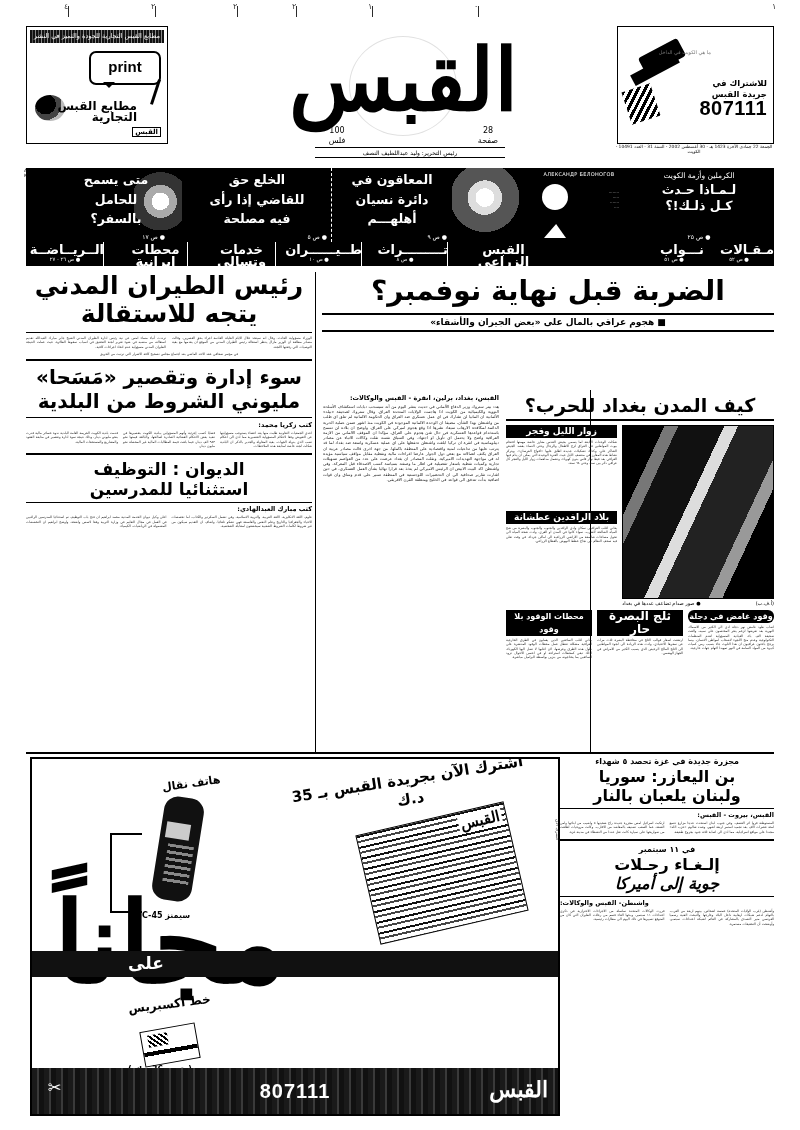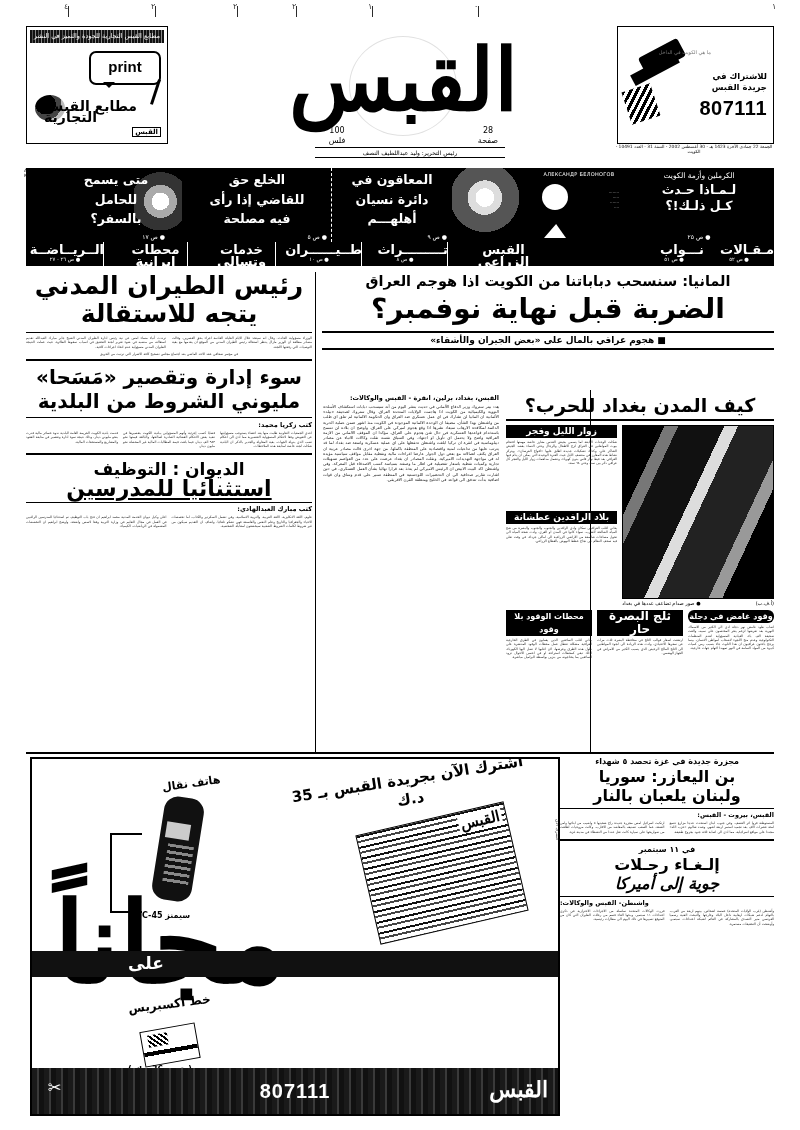--- a/index.html
+++ b/index.html
@@ -37,38 +37,38 @@
   .printad-strip{height:13px;margin:3px 3px 0 3px;background:
      repeating-linear-gradient(90deg,#111 0 2px,#555 2px 3px,#111 3px 5px,#888 5px 6px);
      color:#fff;font-size:6.5px;line-height:13px;text-align:center;letter-spacing:0.5px;}
   .bubble{position:absolute;right:6px;top:24px;width:68px;height:30px;border:2px solid #000;
           border-radius:7px;font-size:15px;font-weight:bold;line-height:28px;text-align:center;
           font-family:"Liberation Sans",sans-serif;}
   .bubble:after{content:"";position:absolute;left:12px;bottom:-11px;width:0;height:0;
           border:6px solid transparent;border-top-color:#000;}
   .splat{position:absolute;left:8px;bottom:22px;width:30px;height:26px;border-radius:50%;
           background:radial-gradient(circle at 35% 35%,#000 0 40%,#444 40% 62%,#bbb 62% 100%);}
-  .printad-ar{position:absolute;right:30px;bottom:20px;font-size:14px;font-weight:bold;
-          line-height:11px;text-align:left;}
+  .printad-ar{position:absolute;right:30px;bottom:20px;font-size:12px;font-weight:bold;
+          line-height:11px;text-align:right;}
   .printad-logo{position:absolute;right:6px;bottom:6px;font-size:7px;font-weight:bold;
           border:1px solid #000;padding:0 2px;}
   .printad-pen{position:absolute;right:10px;top:52px;width:3px;height:26px;background:#000;
           transform:rotate(18deg);}
   .printad-foot{position:absolute;left:-2px;bottom:-12px;width:150px;font-size:4.6px;
           letter-spacing:0.2px;color:#222;direction:ltr;text-align:left;}
 
   .phone-art{position:absolute;left:8px;top:16px;width:74px;height:86px;}
   .phone-body{position:absolute;left:14px;top:4px;width:44px;height:20px;background:#000;
           transform:rotate(-28deg);border-radius:3px;}
   .phone-handle{position:absolute;left:4px;top:20px;width:50px;height:12px;background:#000;
           transform:rotate(-28deg);}
   .phone-cord{position:absolute;left:0px;top:44px;width:30px;height:34px;
           background:repeating-linear-gradient(135deg,#000 0 3px,#fff 3px 6px);
           transform:rotate(-18deg);}
-  .sub-ar{position:absolute;right:6px;top:44px;text-align:right;font-size:8.5px;
+  .sub-ar{position:absolute;right:6px;top:51px;text-align:right;font-size:8.5px;
           font-weight:bold;line-height:11px;}
   .sub-num{position:absolute;right:6px;top:70px;font-size:20px;font-weight:bold;
           letter-spacing:0.5px;font-family:"Liberation Sans",sans-serif;}
   .sub-ghost{position:absolute;right:62px;top:22px;font-size:5px;color:#777;line-height:7px;
           text-align:right;}
   .sub-foot{position:absolute;left:-4px;bottom:-13px;width:162px;font-size:4.4px;
           text-align:center;color:#111;border-bottom:1px solid #000;padding-bottom:1px;}
 
   
   #logo{position:absolute;left:205px;top:0px;width:345px;height:120px;}
@@ -348,32 +348,31 @@
       <div style="display:flex;gap:5px;margin-top:2px;">
         <div style="flex:1;" class="txt xs just">احدى الجمعيات التعاونية طلبت منها يعد اعضاء يستوجب مسؤوليتها عن التعويض وفقا لاحكام المسؤولية التقصيرية مما ادى الى احكام تصب الذي بدولة الجهات، بقية المقاولة والجدير بالذكر ان البلدية شكلت لجنة خاصة لمتابعة هذه الملاحظات.</div>
         <div style="flex:1;" class="txt xs just">قضايا كسب إجرئية وأتهم المسؤولين ببلدية الكويت بتقصيرها في تنفيذ بعض الاحكام القضائية الصادرة لصالحها، والبالغة قيمتها نحو ٩٨٣ الف دينار، فيما بلغت قيمة المطالبات المالية غير المحصلة نحو مليون دينار.</div>
         <div style="flex:1;" class="txt xs just">قدمت بلدية الكويت الحريمة العامة للبلدية ندوة خسائر مالية قدرت بنحو مليوني دينار، وذلك نتيجة سوء ادارة وتقصير في متابعة العقود والمشاريع والمستحقات المالية.</div>
       </div>
 
       <div class="hline" style="position:relative;margin:5px 0 4px 0;height:2px;"></div>
 
       <div style="text-align:center;">
         <div class="bighead" style="font-size:17px;line-height:20px;">الديوان : التوظيف</div>
-        <div class="bighead" style="font-size:22px;line-height:20px;text-decoration:underline;">استثنائيا للمدرسين</div>
+        <div class="bighead" style="font-size:17px;line-height:20px;">استثنائيا للمدرسين</div>
       </div>
       <div class="hline" style="position:relative;margin:3px 0 2px 0;"></div>
       <div class="byline" style="text-align:right;">كتب مبارك العبدالهادي:</div>
       <div style="display:flex;gap:5px;margin-top:2px;">
         <div style="flex:1;" class="txt xs just">علوم، اللغة الانكليزية، اللغة العربية، والتربية الاسلامية. وفي تشمل السكرتير والكتاب، اما تخصصات الاحياء والجغرافيا والتاريخ وعلم النفس والفلسفة فهي تشكو تلقائيا. واضاف ان التقديم سيكون من غير شروط لكلمات الشروط الشعبية سيخضعون لمقابلة الشخصية.</div>
         <div style="flex:1;" class="txt xs just">اعلن وكيل ديوان الخدمة المدنية محمد ابراهيم ان فتح باب التوظيف تم استثنائيا للمدرسين الراغبين في العمل في مجال التعليم في وزارة التربية وفقا لاسس واضحة. واوضح ابراهيم ان التخصصات المشمولة في الرياضيات، الكيمياء،</div>
       </div>
     </div>
 
     <div style="position:absolute;right:0;top:0;width:452px;">
-      <div class="kicker ctr">المانيا: سنسحب دباباتنا من الكويت اذا هوجم العراق</div>
       <div class="bighead ctr" style="margin-top:2px;">الضربة قبل نهاية نوفمبر؟</div>
       <div class="hline" style="position:relative;margin:6px 0 2px 0;height:2px;"></div>
       <div class="subhead ctr">■ هجوم عراقي بالمال على «بعض الجيران والأشقاء»</div>
       <div class="hline" style="position:relative;margin:3px 0 0 0;height:2px;"></div>
     </div>
 
     <div style="position:absolute;right:275px;top:122px;width:176px;">
       <div class="byline" style="text-align:right;">القبس، بغداد، برلين، انقرة - القبس والوكالات:</div>
       <div class="txt just" style="margin-top:2px;height:340px;overflow:hidden;">هدد بيتر ستروك وزير الدفاع الألماني في حديث بنشر اليوم من أنه سيسحب دبابات استكشاف الأسلحة النووية والكيميائية من الكويت اذا هاجمت الولايات المتحدة العراق. وقال ستروك لصحيفة «بيلد» الألمانية ان المانيا لن تشارك في اي عمل عسكري ضد العراق وان الحكومة الالمانية لم تتلق اي طلب من واشنطن بهذا الشأن، مضيفا ان الوحدة الالمانية الموجودة في الكويت منذ اشهر ضمن عملية الحرية الدائمة لمكافحة الارهاب سيعاد نشرها اذا وقع هجوم اميركي على العراق. واوضح ان بلاده لن تسمح باستخدام قواعدها العسكرية في حال شن هجوم على العراق، مؤكدا ان الموقف الالماني من الازمة العراقية واضح ولا يحتمل اي تأويل او اجتهاد. وفي السياق نفسه نقلت وكالات الانباء عن مصادر ديبلوماسية في انقرة ان تركيا ابلغت واشنطن تحفظها على اي عملية عسكرية واسعة ضد بغداد لما قد يترتب عليها من تداعيات امنية واقتصادية على المنطقة باكملها. من جهة اخرى قالت مصادر عربية ان العراق يكثف اتصالاته مع بعض دول الجوار عارضا اغراءات مالية ونفطية مقابل مواقف سياسية مؤيدة له في مواجهة التهديدات الاميركية. ونقلت المصادر ان بغداد عرضت على عدد من العواصم تسهيلات تجارية وكميات نفطية باسعار تفضيلية في اطار ما وصفته بسياسة كسب الاصدقاء قبل المعركة. وفي واشنطن اكد البيت الابيض ان الرئيس الاميركي لم يتخذ بعد قرارا نهائيا بشأن العمل العسكري، في حين اشارت تقارير صحافية الى ان التحضيرات اللوجستية في المنطقة تسير على قدم وساق وان قوات اضافية بدأت تتدفق الى قواعد في الخليج ومنطقة القرن الافريقي.</div>
     </div>

